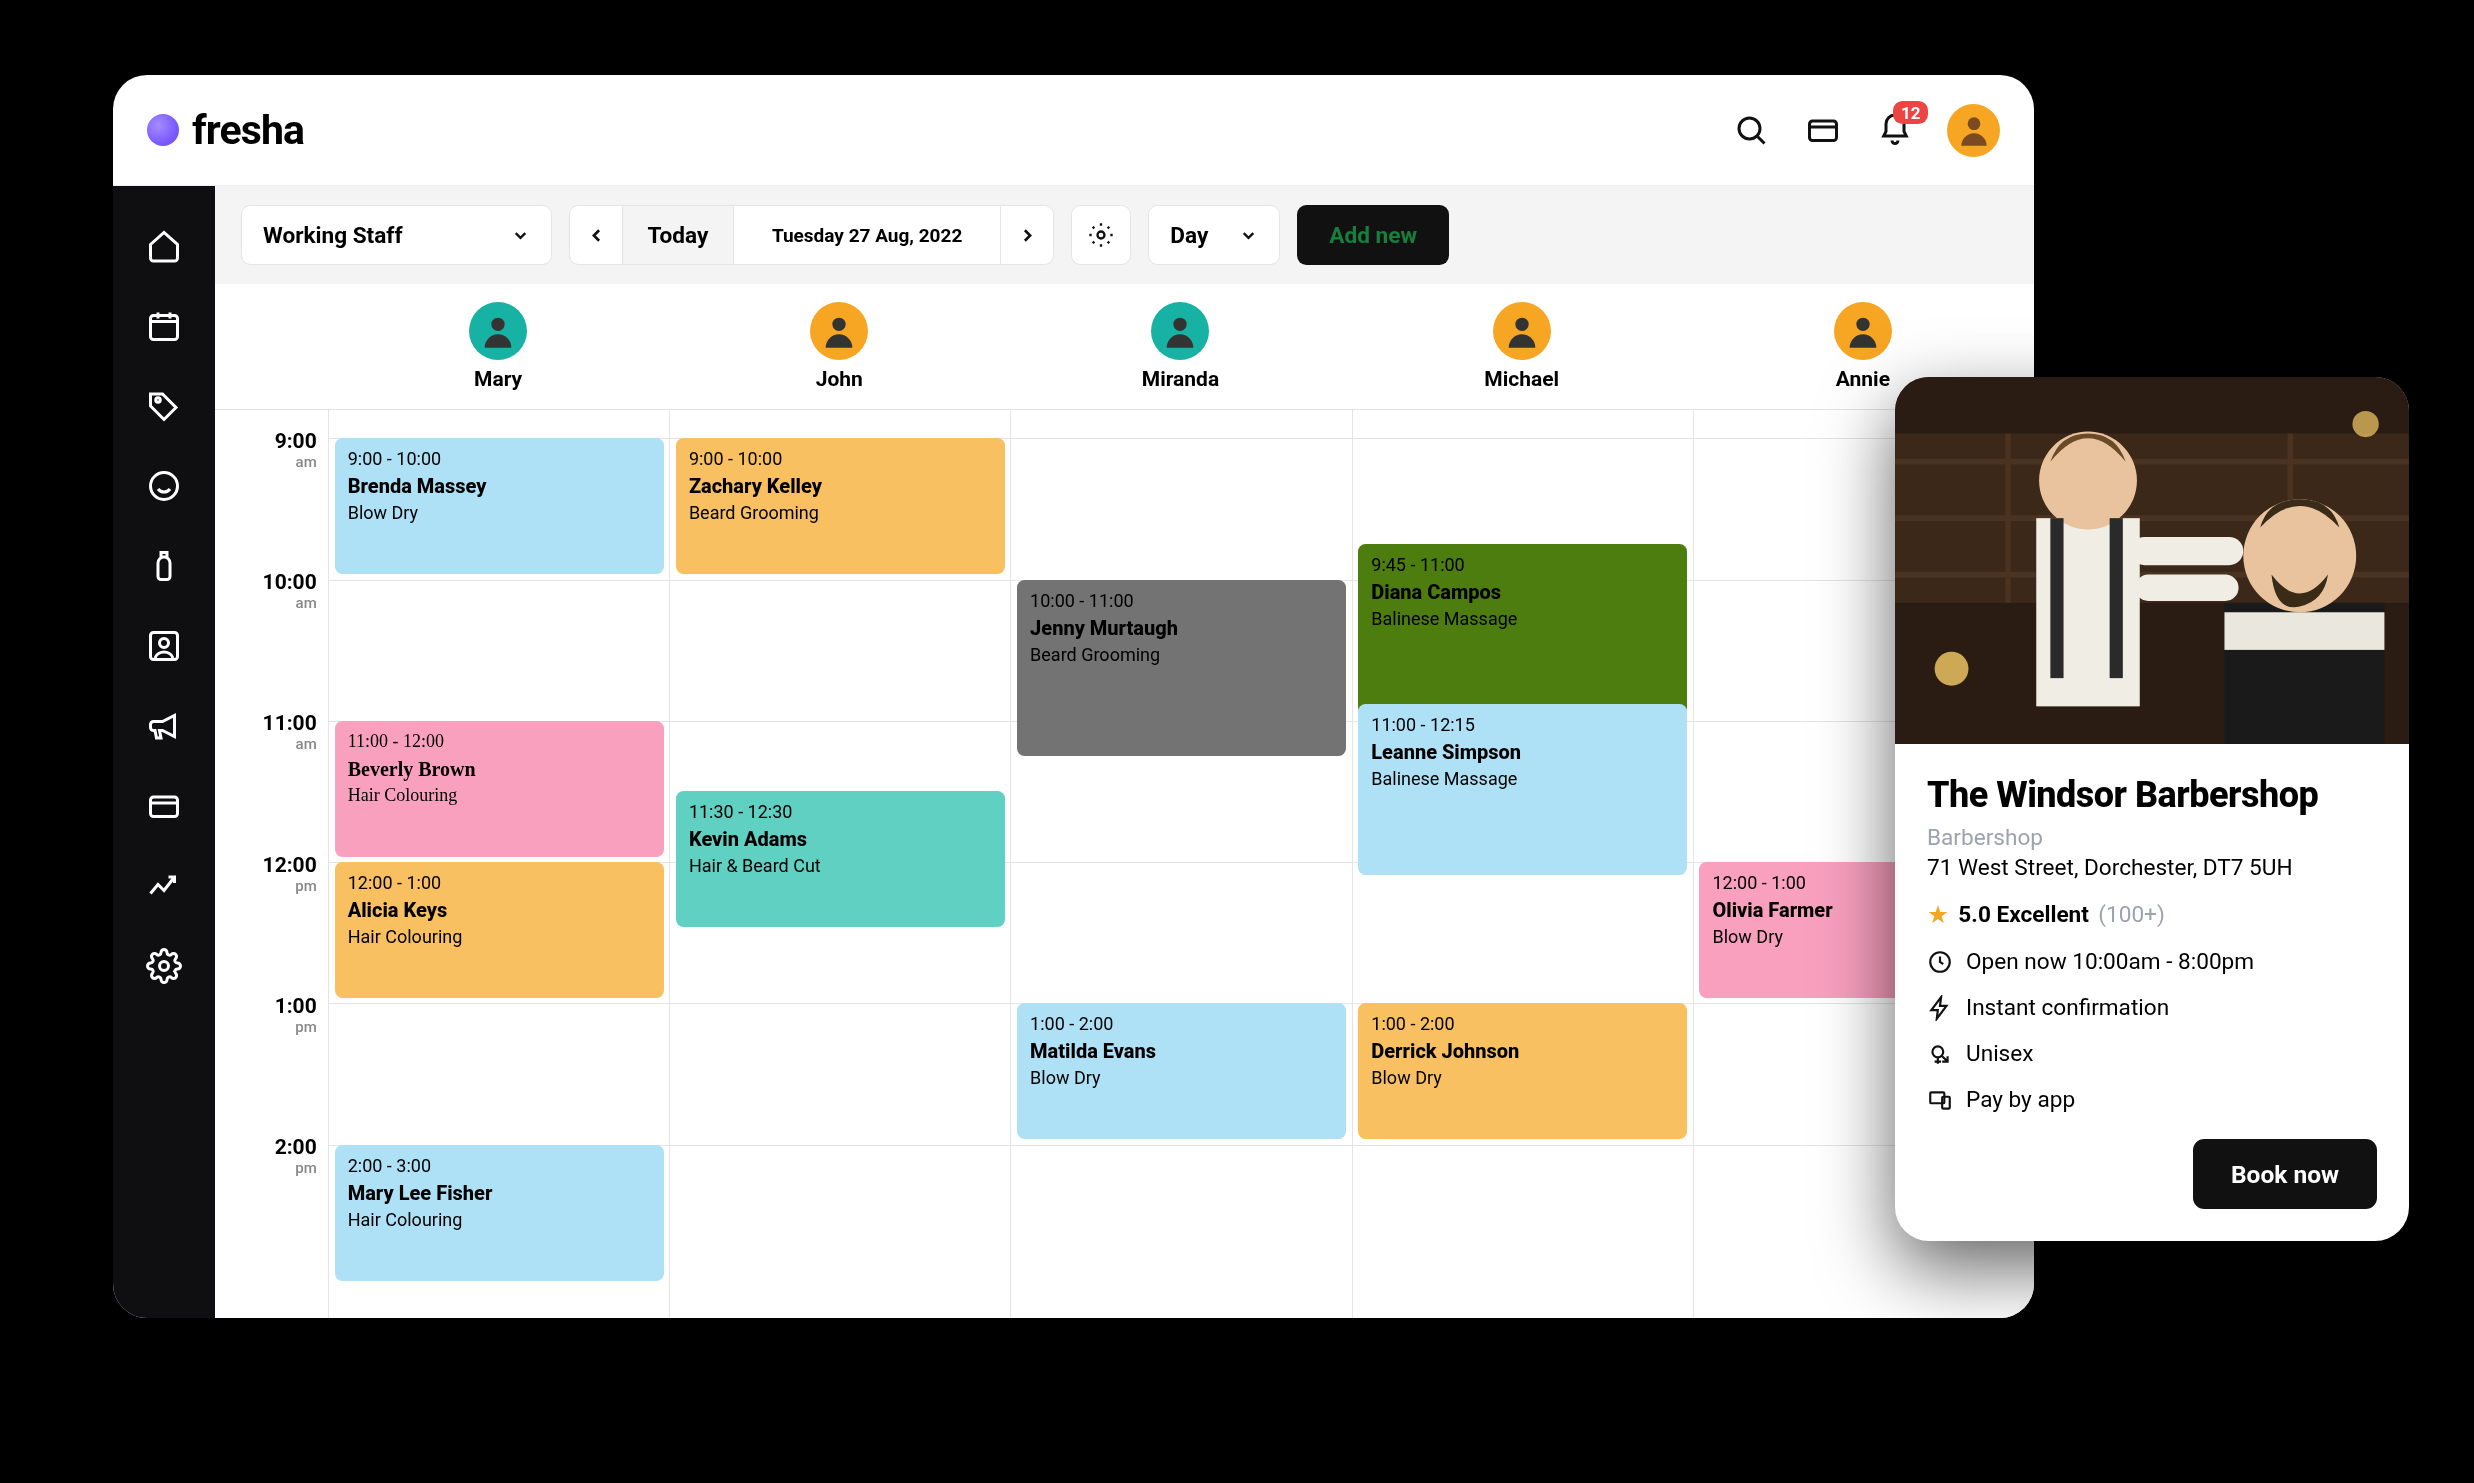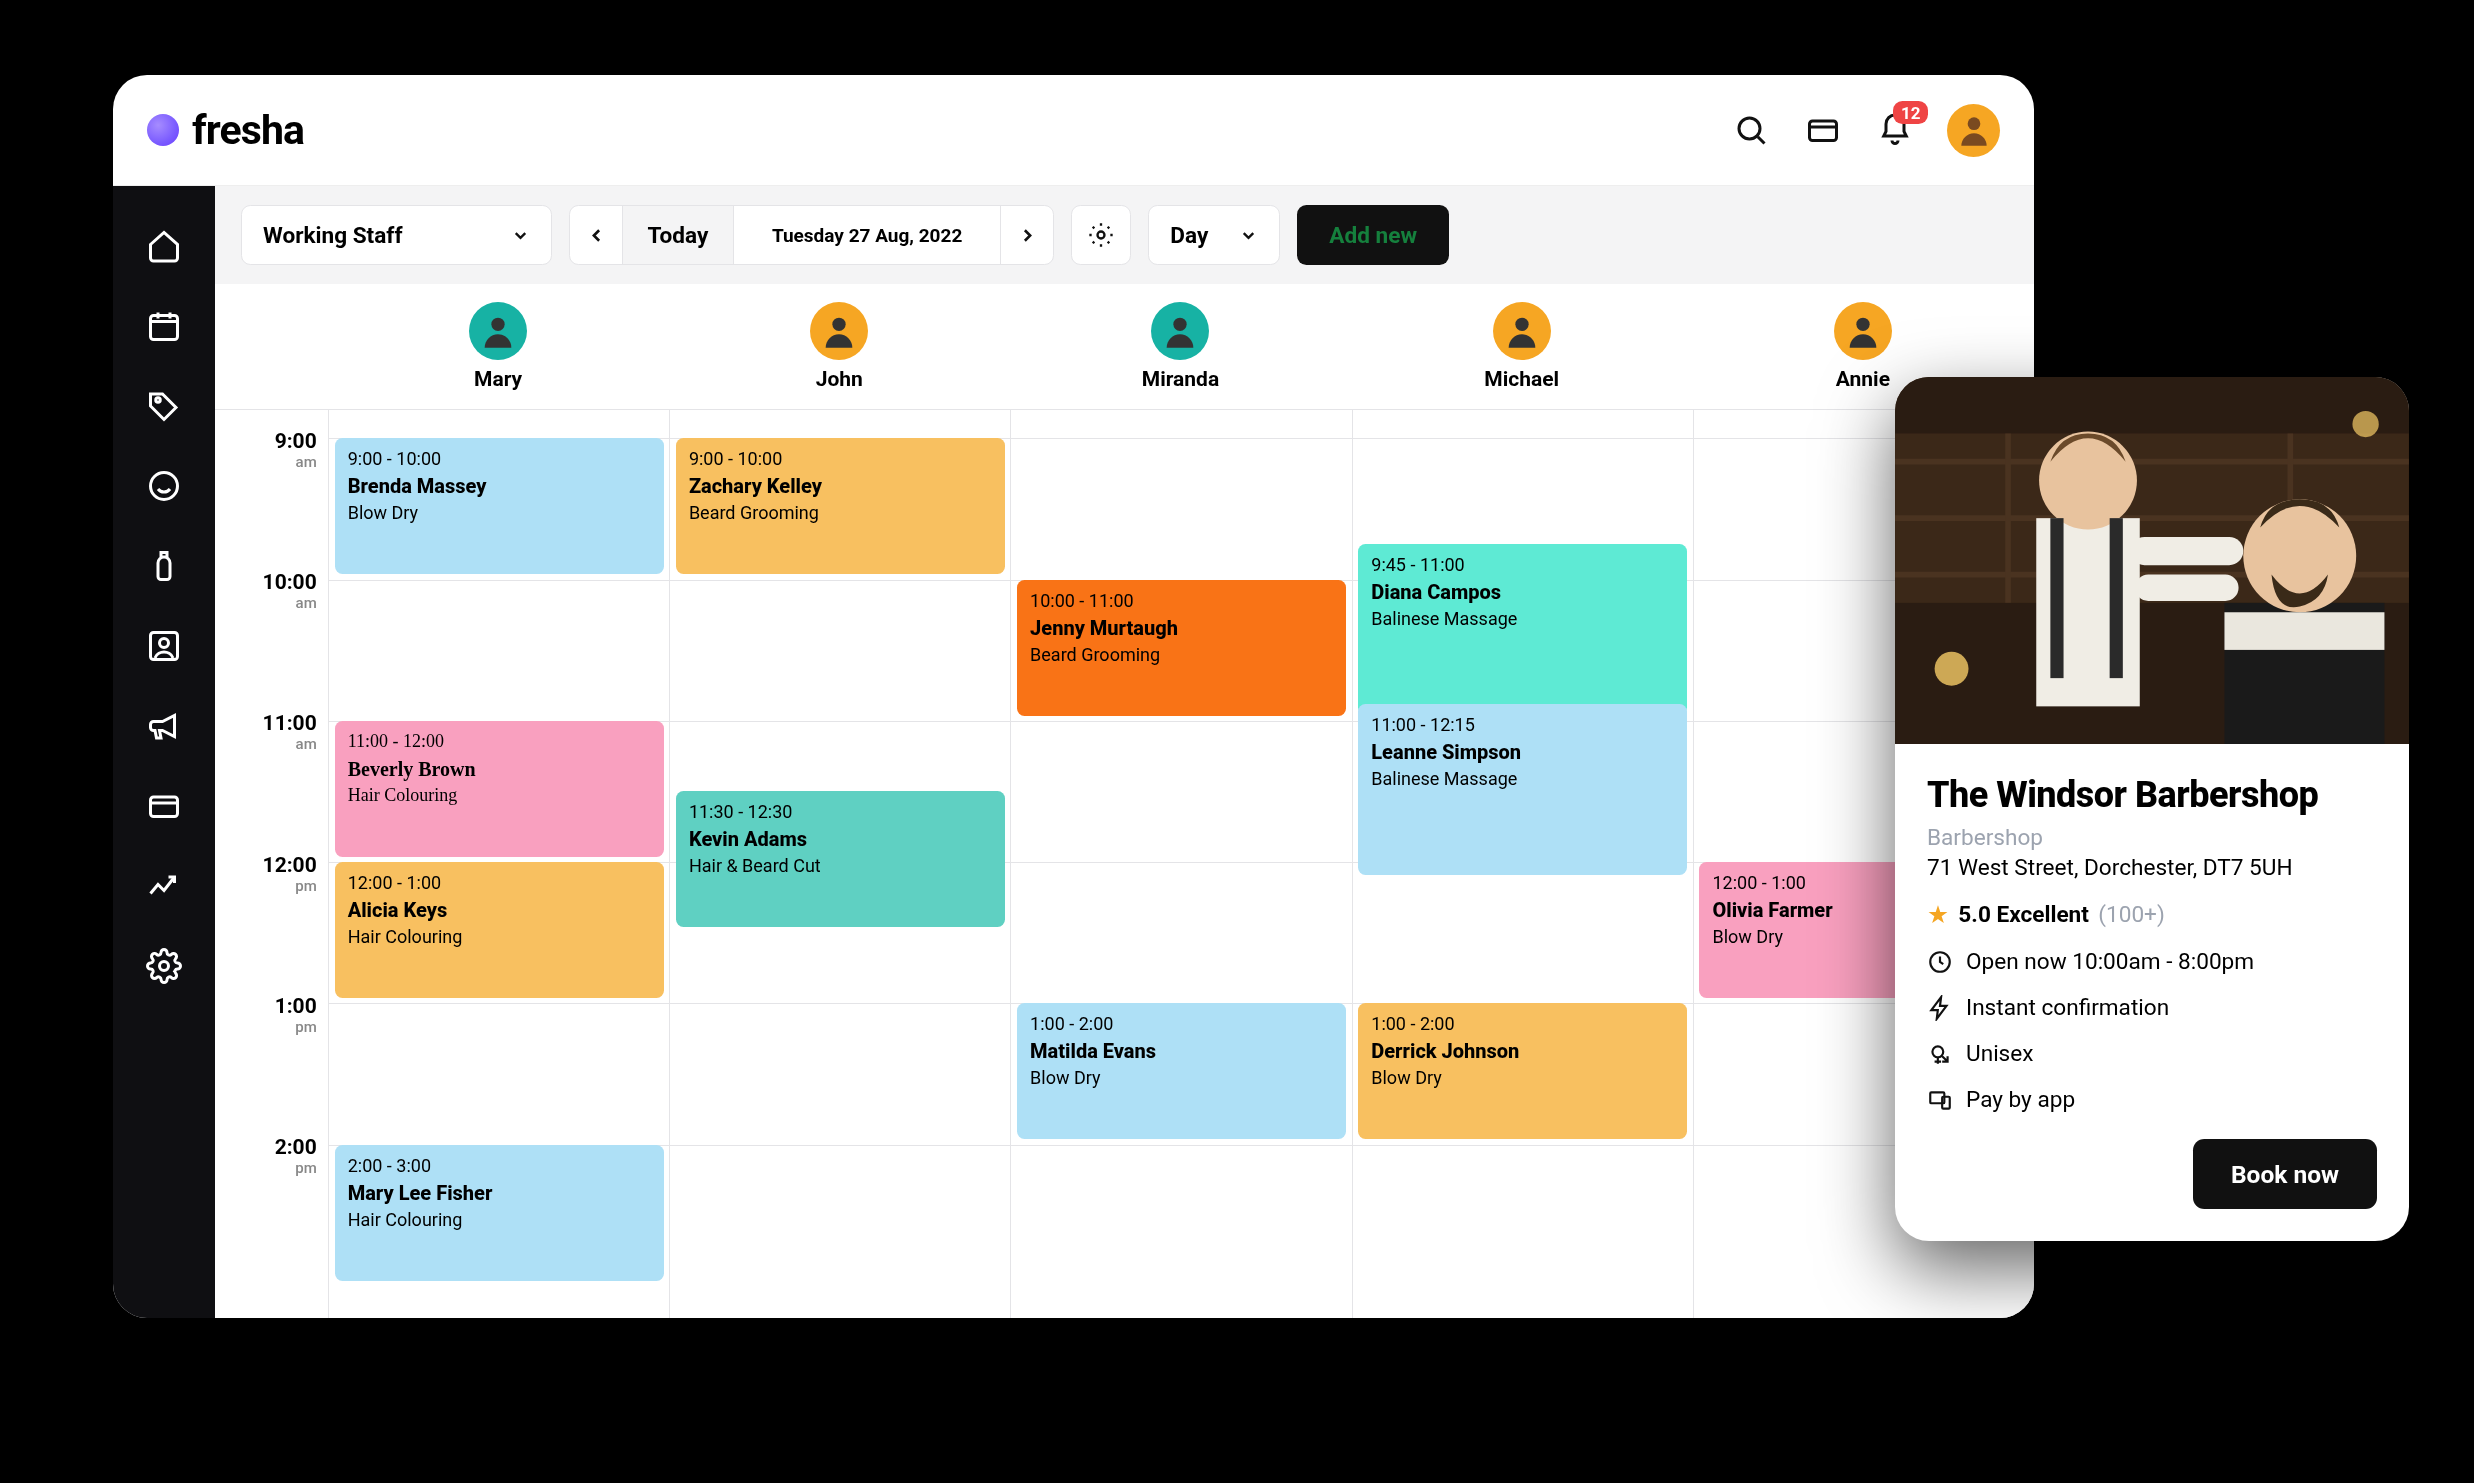--- a/index.html
+++ b/index.html
@@ -372,33 +372,33 @@
   <div class="n">Zachary Kelley</div>
   <div class="s">Beard Grooming</div>
           </div>
           <div class="slot" style="top: 381px; height: 136px; background: rgb(95, 208, 194);">
             <div class="t">11:30 - 12:30</div>
   <div class="n">Kevin Adams</div>
   <div class="s">Hair &amp; Beard Cut</div>
           </div>
         </div>
         <div class="lane">
-          <div class="slot" style="top: 170px; height: 136px; background: #f97316;">
+          <div class="slot" style="top: 170px; height: 176px; background: #737373;">
             <div class="t">10:00 - 11:00</div>
   <div class="n">Jenny Murtaugh</div>
   <div class="s">Beard Grooming</div>
           </div>
           <div class="slot" style="top: 593px; height: 136px; background: rgb(174, 224, 246);">
             <div class="t">1:00 - 2:00</div>
   <div class="n">Matilda Evans</div>
   <div class="s">Blow Dry</div>
           </div>
         </div>
         <div class="lane">
-          <div class="slot" style="top: 134px; height: 171px; background: #5eead4;">
+          <div class="slot" style="top: 134px; height: 171px; background: #4d7c0f;">
             <div class="t">9:45 - 11:00</div>
   <div class="n">Diana Campos</div>
   <div class="s">Balinese Massage</div>
           </div>
           <div class="slot" style="top: 294px; height: 171px; background: rgb(174, 224, 246);">
             <div class="t">11:00 - 12:15</div>
   <div class="n">Leanne Simpson</div>
   <div class="s">Balinese Massage</div>
           </div>
           <div class="slot" style="top: 593px; height: 136px; background: rgb(248, 192, 96);">

